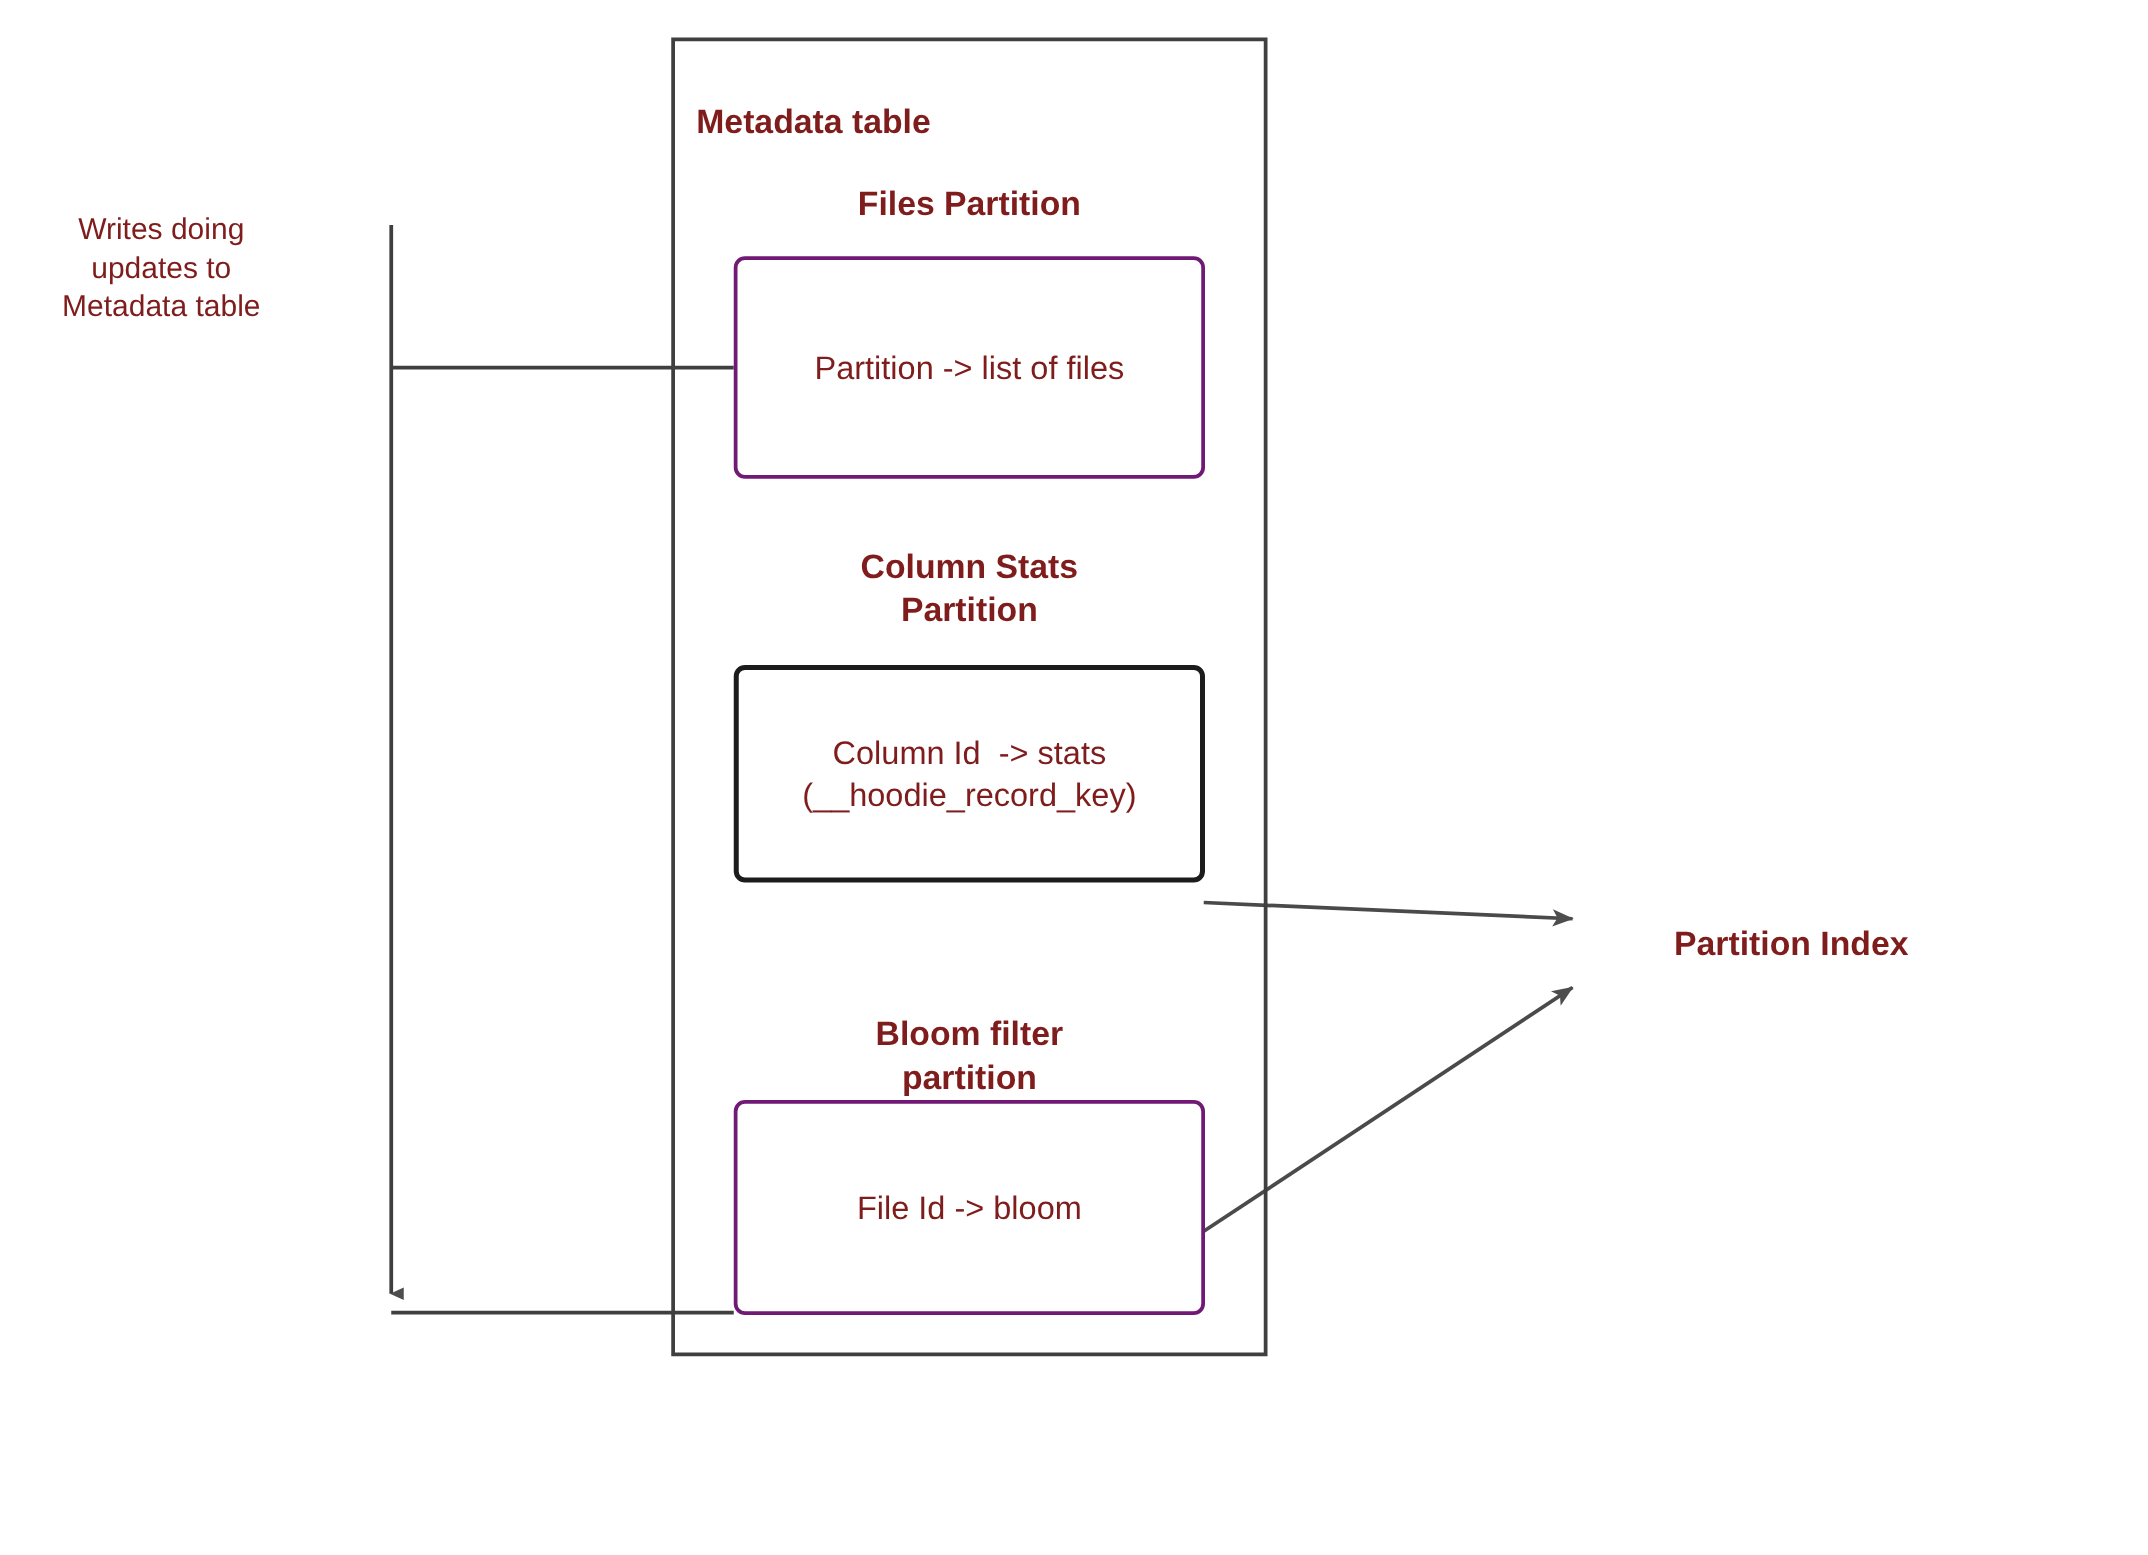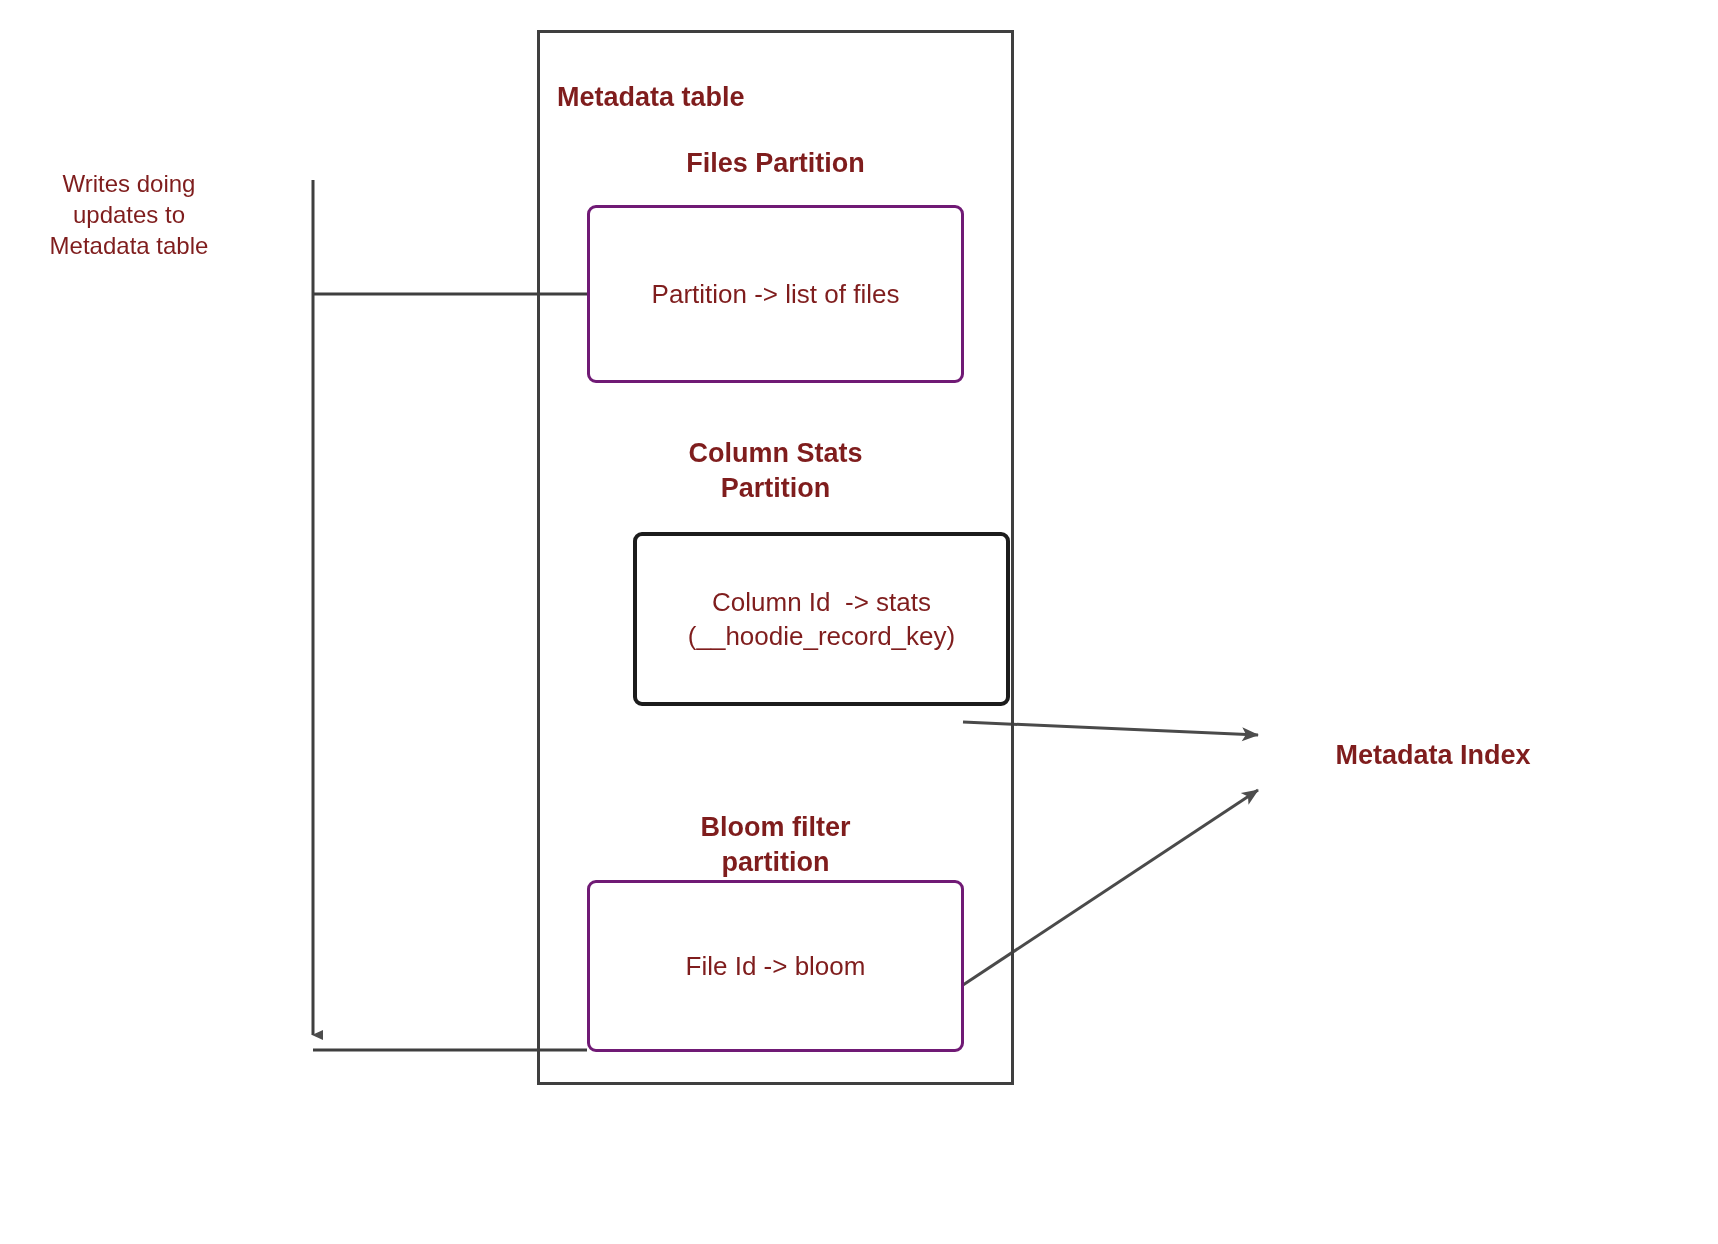--- a/index.html
+++ b/index.html
@@ -48,21 +48,21 @@
   .inner-box {
     position: absolute;
     box-sizing: border-box;
     background: #ffffff;
     border: 3px solid #701a75;
     border-radius: 9px;
     display: flex;
     align-items: center;
     justify-content: center;
   }
-  .inner-box.strong { border-color: #1c1c1c; border-width: 4px; margin-left: 46px; }
+  .inner-box.strong { border-color: #1c1c1c; border-width: 4px; }
   .inner-box .body {
     text-align: center;
     line-height: 1.32;
     font-size: 26px;
     white-space: pre-wrap;
   }
 
   
   #outer-title      { left: 557px; top: 80px;  width: 300px; font-size: 27px; text-align: left; }
 
@@ -134,16 +134,16 @@
 partition</div>
 
   <div class="inner-box" id="bloom-box">
     <div class="body">File Id -&gt; bloom</div>
   </div>
 
   <div class="txt" id="writes-label">Writes doing
 updates to
 Metadata table</div>
 
-  <div class="txt bold" id="index-title">Metadata Index</div>
+  <div class="txt bold" id="index-title">Partition Index</div>
 
 
 </div>
 
 </body></html>

